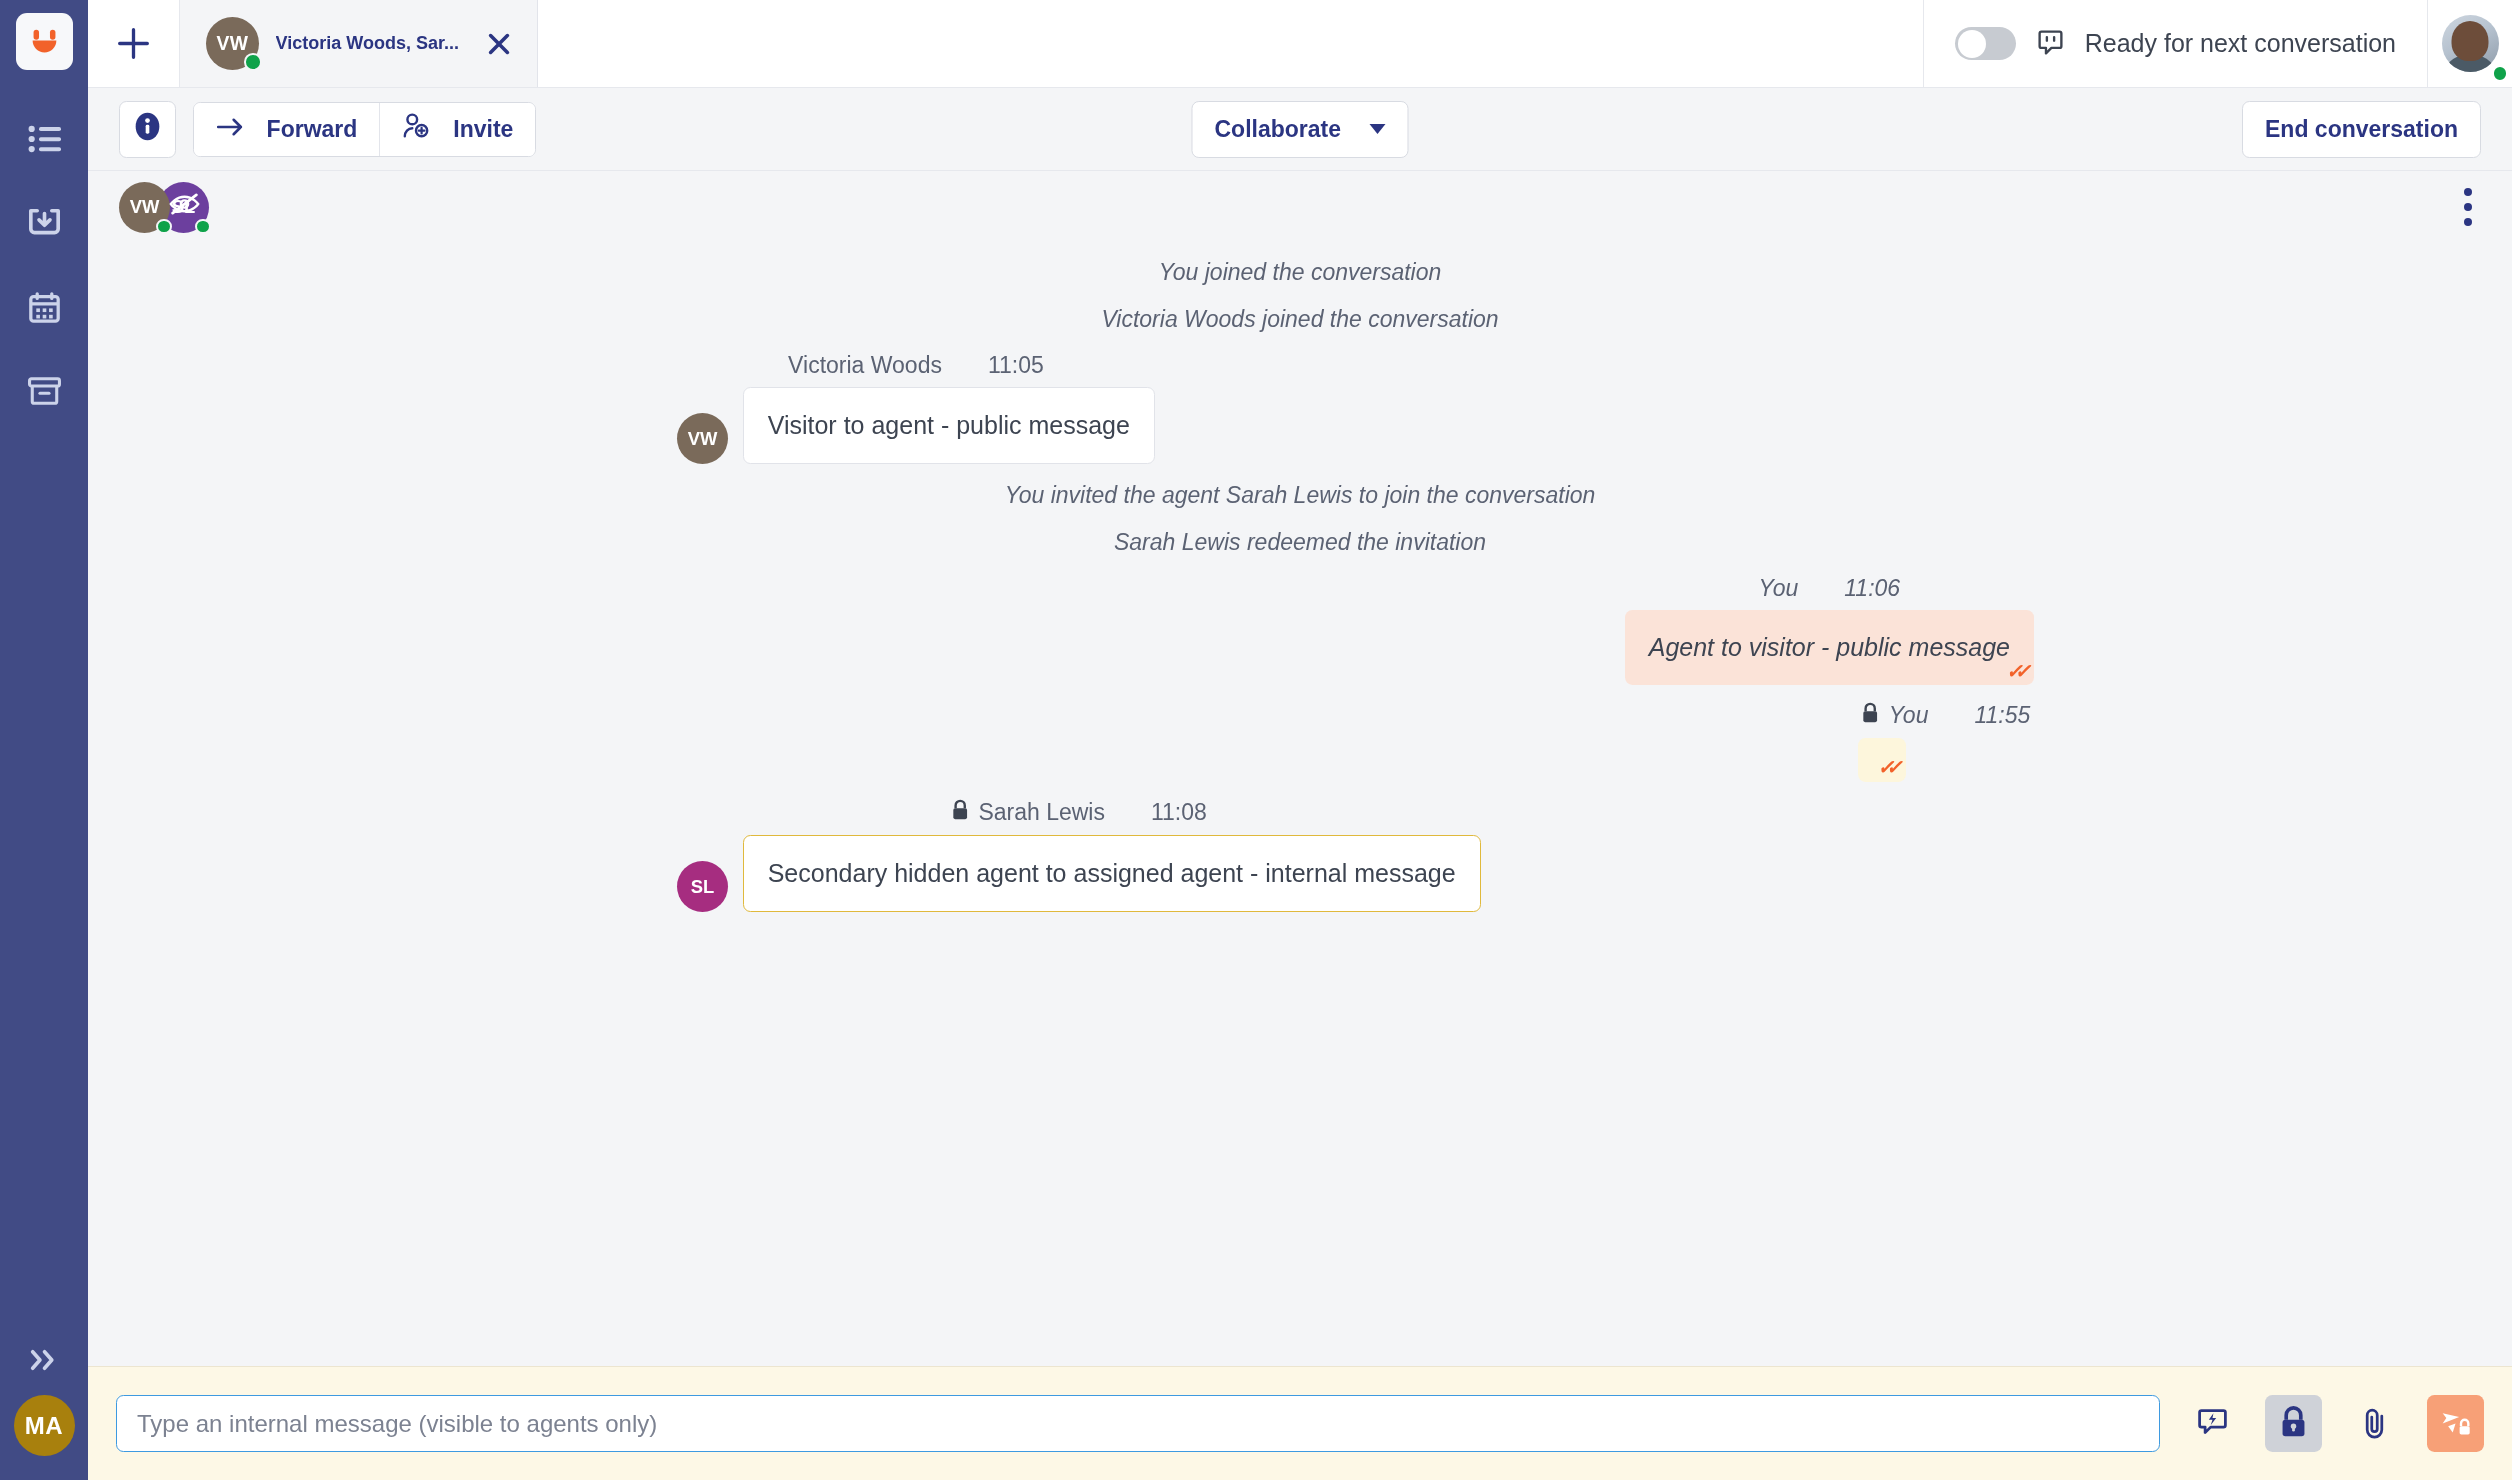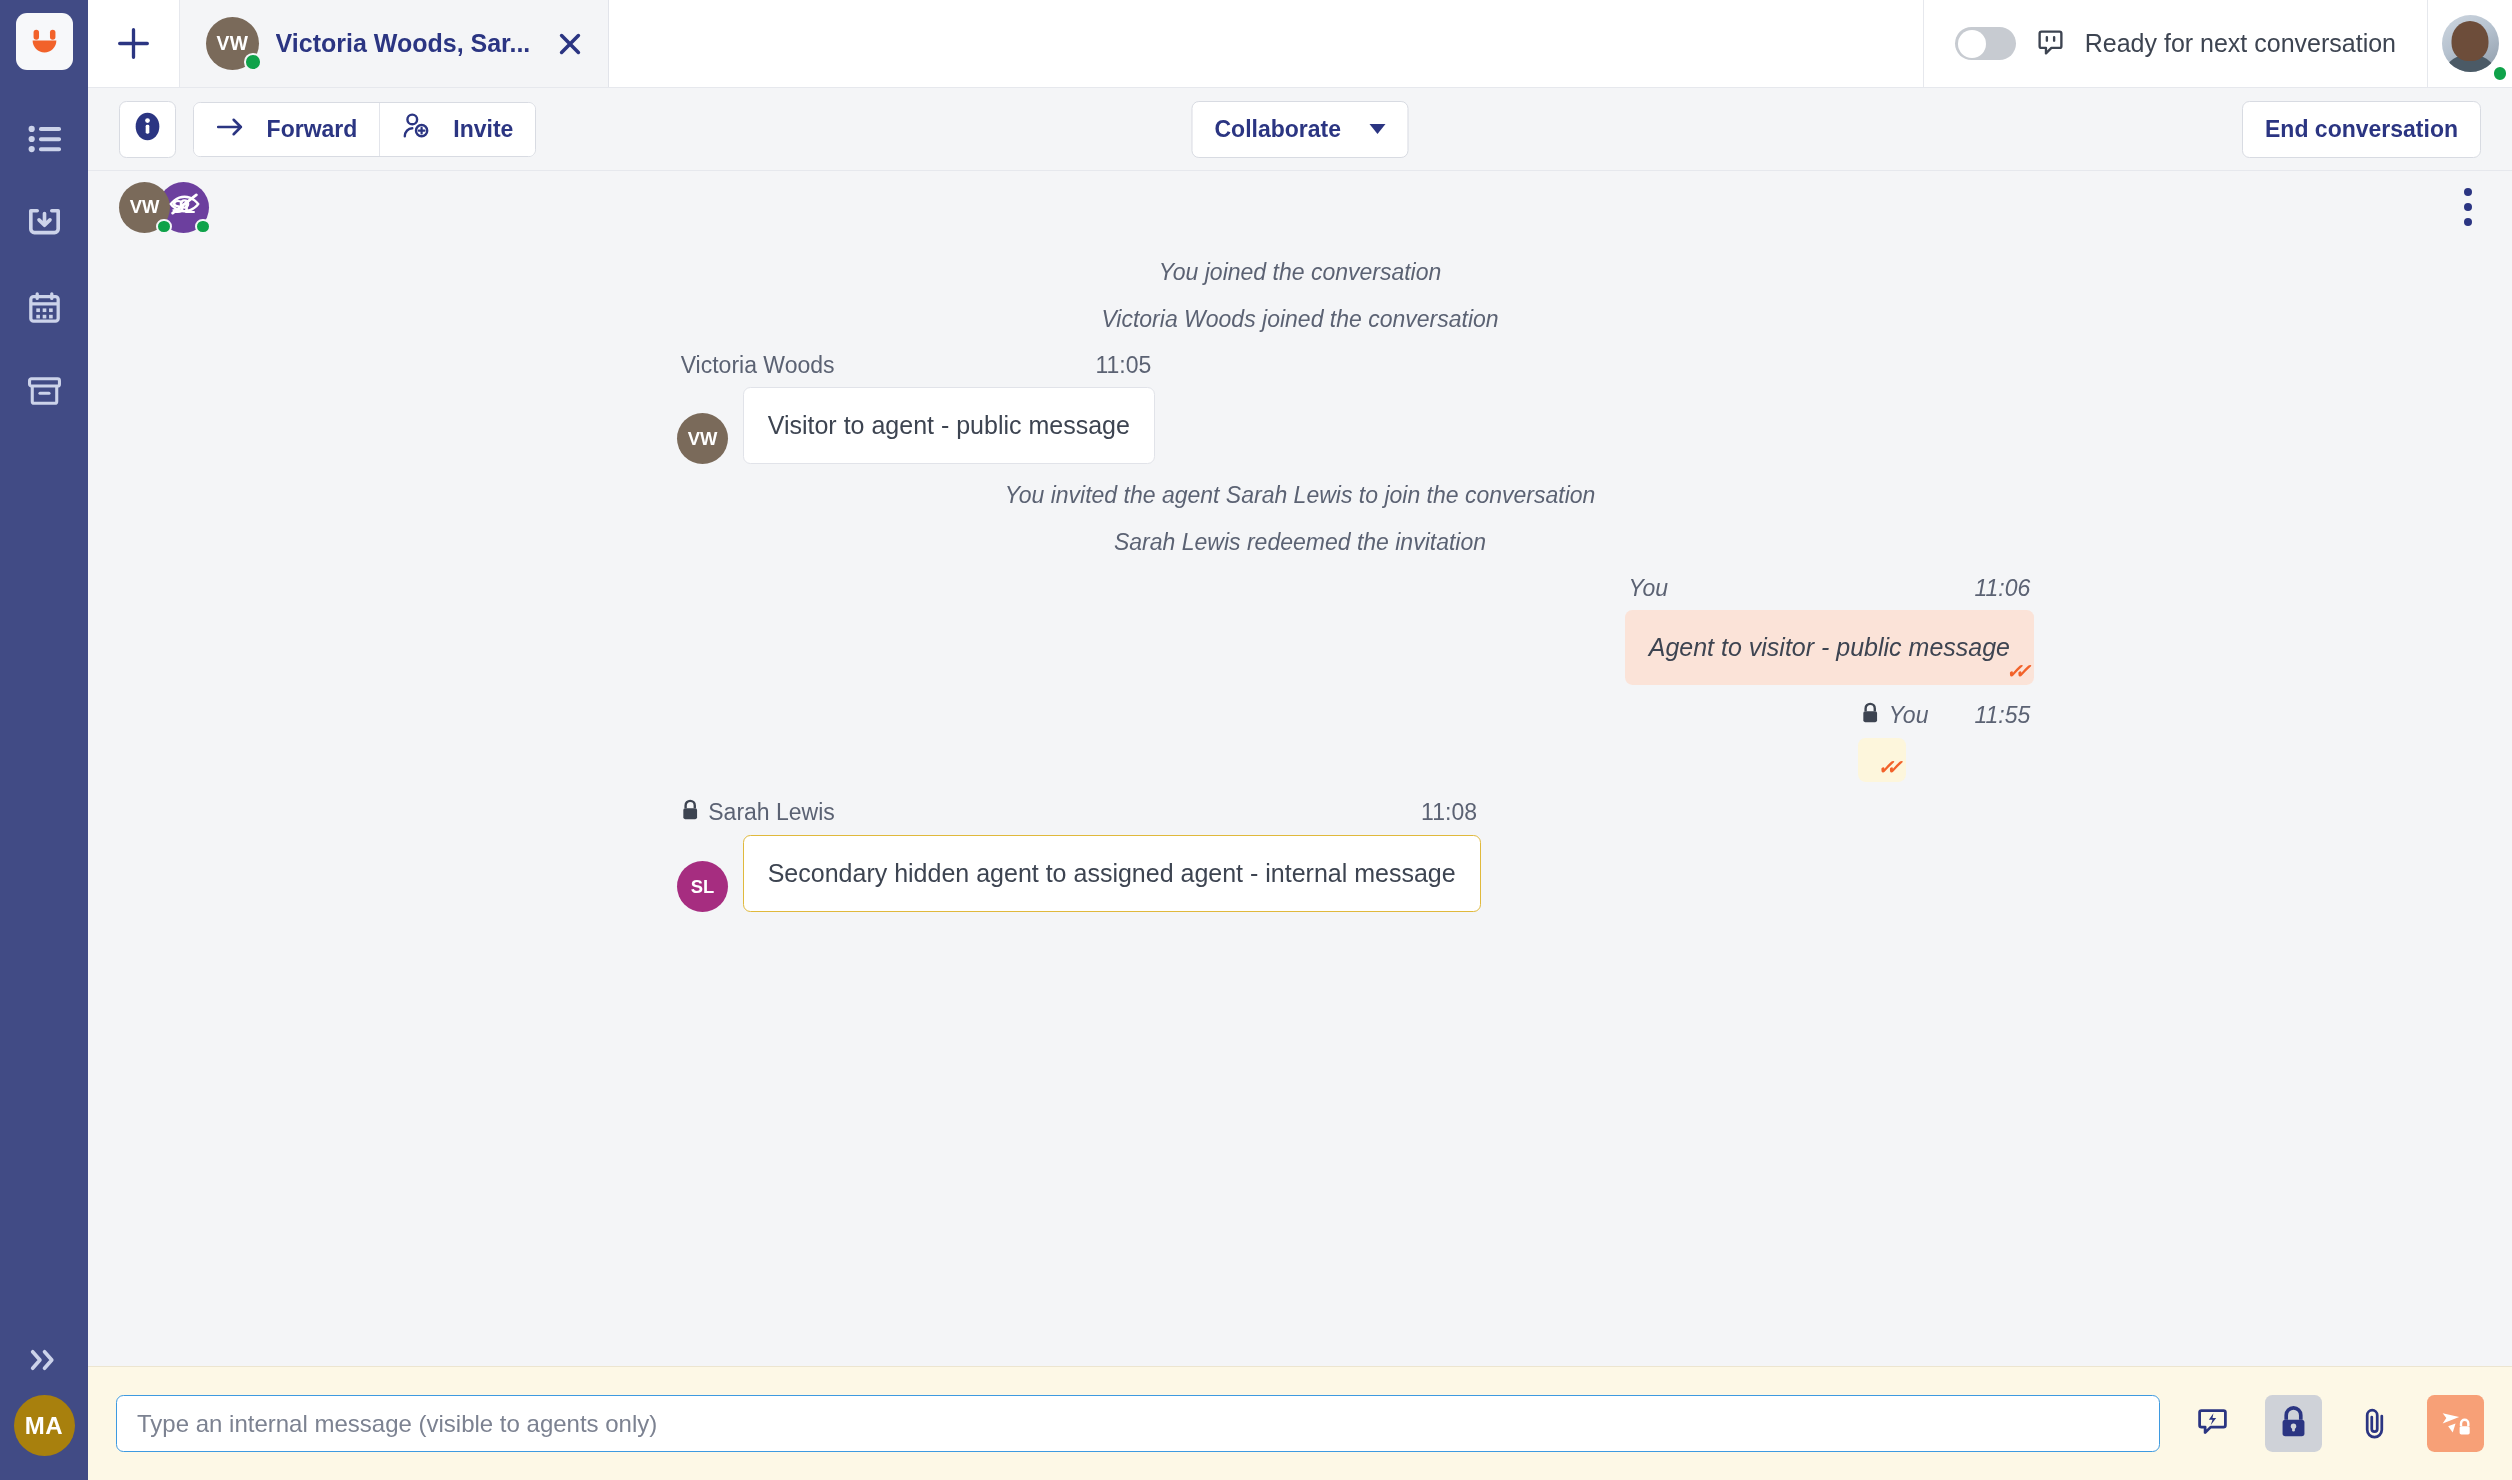--- a/index.html
+++ b/index.html
@@ -56,21 +56,21 @@
     width: 53px; height: 53px; border-radius: 50%;
     background: #7a6a5a; color: #fff; font-size: 19.3px; font-weight: 700;
     display: flex; align-items: center; justify-content: center; letter-spacing: 0.5px;
   }
   .dot-online {
     position: absolute; right: -2.8px; bottom: -0.9px;
     width: 17.5px; height: 17.5px; border-radius: 50%;
     background: #0fa24a; border: 2.8px solid #f4f5f7;
   }
   .tab-title {
-    font-size: 25px; font-weight: 700; color: #2b3582;
+    font-size: 18px; font-weight: 700; color: #2b3582;
     white-space: nowrap; max-width: 303px; overflow: hidden;
   }
   .tab-close { margin-left: 9.2px; display: flex; align-items: center; cursor: pointer; }
   .tb-spacer { flex: 1; border-right: 1.8px solid #e6e8ed; }
   .tb-status { display: flex; align-items: center; gap: 20px; padding: 0 31px; }
   .toggle {
     width: 61px; height: 33px; border-radius: 16.6px; background: #c7cbd1;
     position: relative; cursor: pointer; flex: 0 0 61px;
   }
   .toggle .knob {
@@ -147,21 +147,21 @@
   }
   .sys {
     text-align: center; font-style: italic; font-size: 23px;
     color: #5b6273; padding: 10px 0;
   }
   .msg { display: flex; padding: 0 0 7.4px; }
   .msg-left { padding-left: 589px; }
   .msg-right { padding-right: 478px; justify-content: flex-end; font-style: italic; }
   .msg-col { display: flex; flex-direction: column; }
   .meta {
-    display: flex; justify-content: space-between; align-items: center;
+    display: flex; justify-content: center; align-items: center;
     font-size: 23px; color: #5b6273; padding: 9.2px 3.7px 8.3px;
     gap: 46px;
   }
   .meta .who { display: flex; align-items: center; gap: 9.2px; }
   .bubble-row { display: flex; align-items: flex-end; gap: 14.7px; }
   .m-avatar {
     width: 51px; height: 51px; border-radius: 50%; color: #fff;
     font-size: 18.4px; font-weight: 700; display: flex; align-items: center; justify-content: center;
     flex: 0 0 51px;
   }

